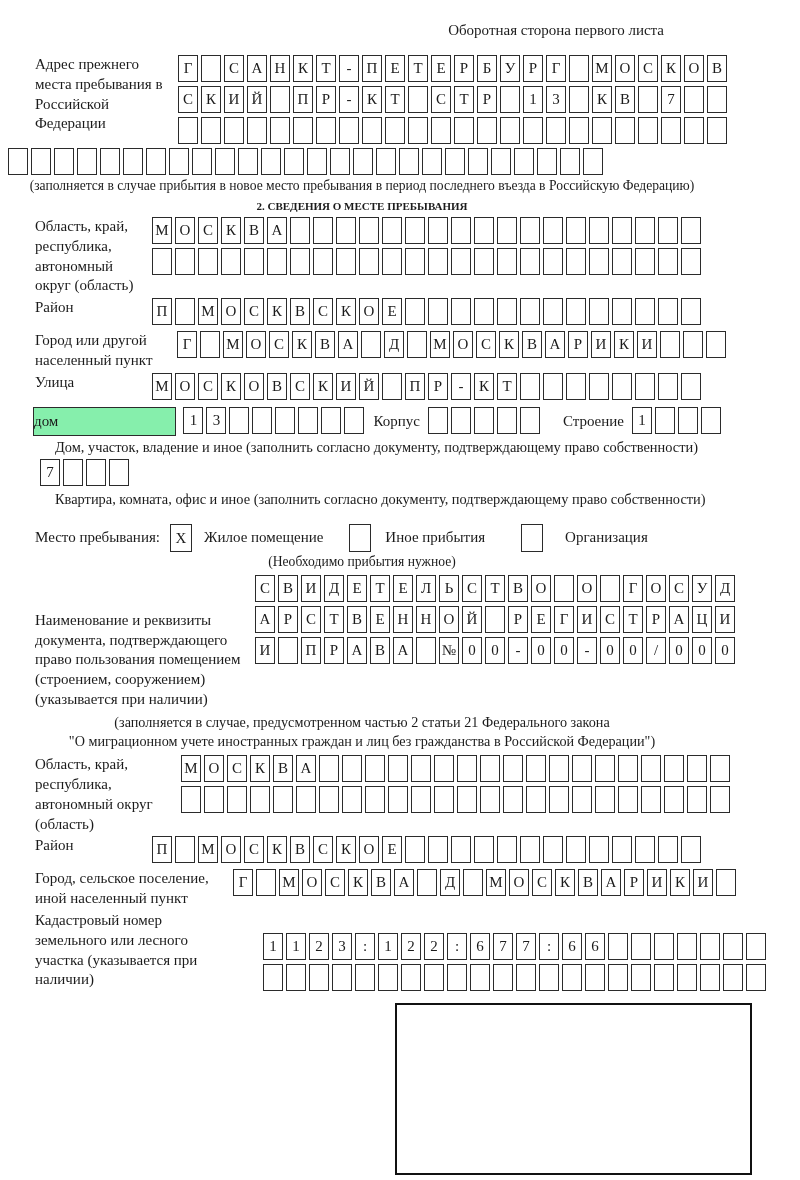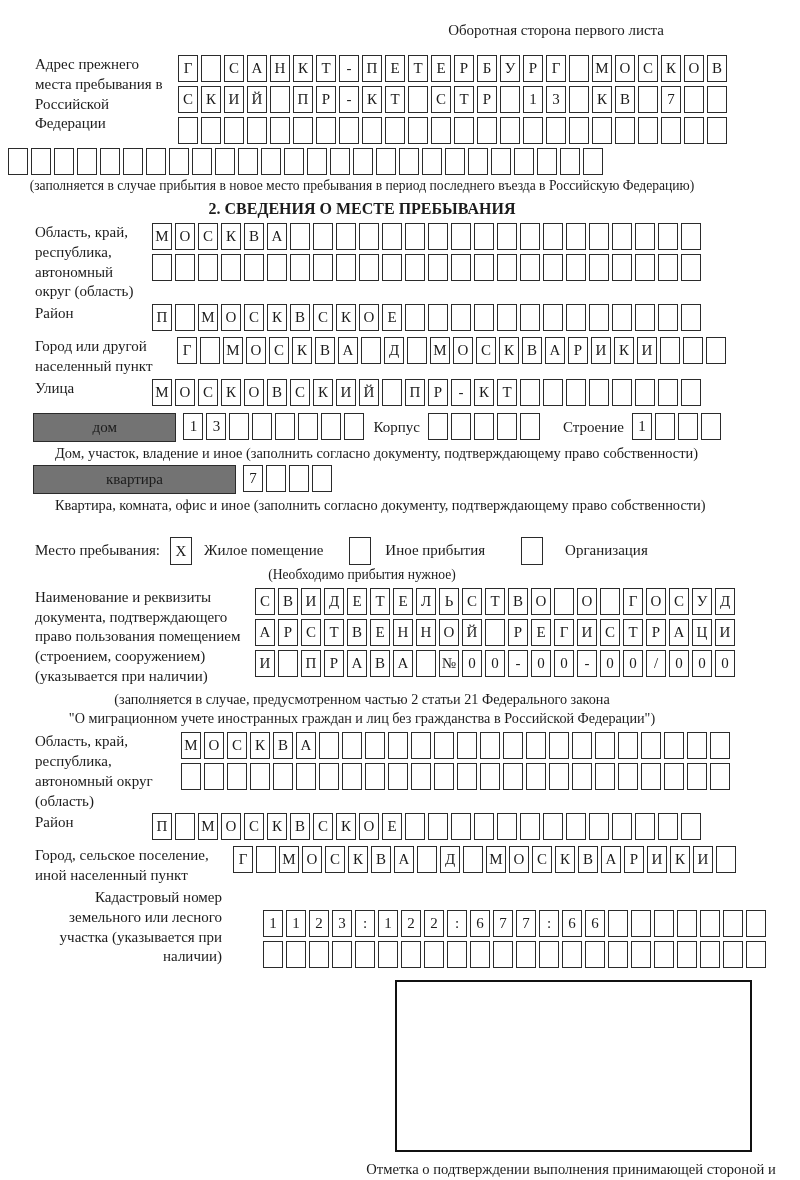--- a/index.html
+++ b/index.html
@@ -20,38 +20,38 @@
     text-align: center; font-size: 15px; line-height: 24px;
     vertical-align: top; background:#fff;
   }
   .chk {
     display: inline-block; width: 22px; height: 28px;
     border: 1.5px solid #2b2b2b; text-align: center;
     line-height: 26px; font-size: 15px; vertical-align: middle; background:#fff;
   }
   .wbox {
     display: inline-block; height: 29px; border: 1.5px solid #2b2b2b;
-    text-align: center; line-height: 27px; font-size: 15px; vertical-align: top; background:#737373;
+    line-height: 27px; font-size: 15px; vertical-align: top; background:#86efac;
   }
 
   .frow { display: flex; align-items: flex-start; margin: 2px 0 0 35px; }
   .flabel { font-size: 15px; line-height: 1.32; flex: none; }
   .w143 { width: 143px; } .w117 { width: 117px; } .w142 { width: 142px; }
-  .w220 { width: 220px; } .w146 { width: 146px; } .w198 { width: 198px; } .w187 { width: 187px; text-align: right; }
+  .w220 { width: 220px; margin-top: 36px; } .w146 { width: 146px; } .w198 { width: 198px; } .w187 { width: 187px; }
 
   .note-c { text-align: center; font-size: 13.6px; margin-top: 1px; }
   .note-l { font-size: 14.4px; margin: 1px 0 3px 55px; }
-  .sec-title { text-align: center; font-weight: bold; font-size: 16px; margin: 6px 0 5px 0; }
+  .sec-title { text-align: center; font-weight: bold; font-size: 11px; margin: 6px 0 5px 0; }
 
   .addr-row4 { margin: 0 0 0 8px; }
 
   .domrow { display: flex; align-items: flex-start; margin: 3px 0 0 33px; }
   .domrow .inl-label { line-height: 29px; flex: none; }
 
-  .mesto { display: flex; align-items: center; margin: 22px 0 0 35px; height: 30px; }
+  .mesto { display: flex; align-items: center; margin: 15px 0 0 35px; height: 30px; }
 
   .fact-notes { text-align: center; font-size: 14.2px; line-height: 1.32; margin-top: 3px; }
 
   .stamp-box { margin: 8px 0 0 395px; width: 357px; height: 172px; border: 2px solid #111; }
   .stamp-cap { margin: 7px 0 0 365px; width: 412px; text-align: center; font-size: 14.6px; line-height: 1.42; }
 
   .mt22 { margin-top: 22px; padding-left: 41px; }
   .gap7 { width: 7px; flex: none; }
 </style>
 </head>
@@ -102,21 +102,20 @@
     <span class="gap7"></span>
     <span class="cells"><span class="cell">1</span><span class="cell">3</span><span class="cell"></span><span class="cell"></span><span class="cell"></span><span class="cell"></span><span class="cell"></span><span class="cell"></span></span>
     <span class="inl-label" style="margin:0 8px 0 6px">Корпус</span>
     <span class="cells"><span class="cell"></span><span class="cell"></span><span class="cell"></span><span class="cell"></span><span class="cell"></span></span>
     <span class="inl-label" style="margin:0 8px 0 20px">Строение</span>
     <span class="cells"><span class="cell">1</span><span class="cell"></span><span class="cell"></span><span class="cell"></span></span>
   </div>
   <div class="note-l">Дом, участок, владение и иное (заполнить согласно документу, подтверждающему право собственности)</div>
 
   <div class="domrow">
-    <span class="wbox" style="width:203px">квартира</span>
     <span class="gap7"></span>
     <span class="cells"><span class="cell">7</span><span class="cell"></span><span class="cell"></span><span class="cell"></span></span>
   </div>
   <div class="note-l">Квартира, комната, офис и иное (заполнить согласно документу, подтверждающему право собственности)</div>
 
   <div class="mesto">
     <span>Место пребывания:</span>
     <span class="chk" style="margin:0 12px 0 10px">X</span>
     <span>Жилое помещение</span>
     <span class="chk" style="margin:0 14px 0 26px"></span>

